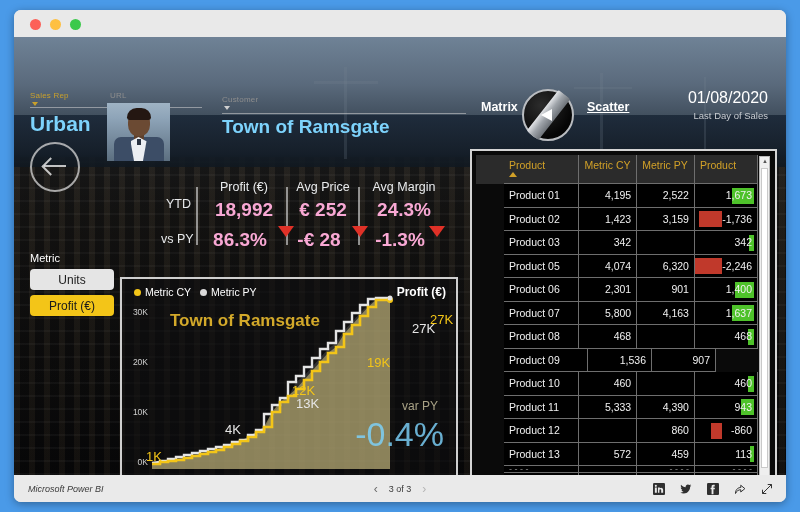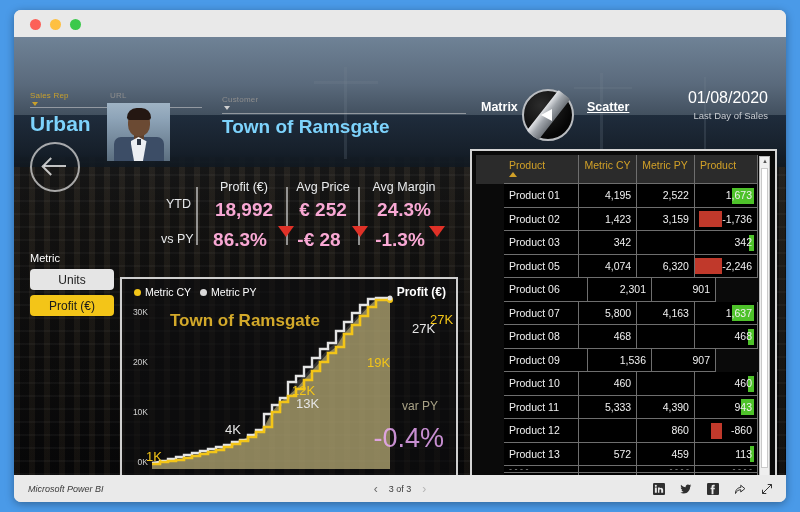--- a/index.html
+++ b/index.html
@@ -152,21 +152,21 @@
   .legend{position:absolute;left:12px;top:7px;display:flex;align-items:center;gap:4px;}
   .legend .sw{width:7px;height:7px;border-radius:50%;}
   .legend span{font-size:10.5px;color:#ffffff;}
   .chart-title-r{position:absolute;right:10px;top:6px;color:#fff;font-weight:bold;font-size:12px;}
   .chart-watermark{
     position:absolute;left:48px;top:32px;color:#d3a92a;font-weight:bold;font-size:17px;
   }
   .yaxlbl{position:absolute;color:#cfcfcf;font-size:8.5px;text-align:right;width:22px;}
   .xaxlbl{position:absolute;color:#e4e4e4;font-size:9.5px;text-align:center;width:64px;}
   .varpy{position:absolute;right:18px;top:120px;color:#cfc7a4;font-size:12px;opacity:.8;}
-  .varpct{position:absolute;right:12px;top:144px;color:#f0abfc;font-size:27px;opacity:.82;}
+  .varpct{position:absolute;right:12px;top:136px;color:#7dd3fc;font-size:34px;opacity:.82;}
   .dlab{position:absolute;font-size:13px;font-weight:normal;}
   .dlab.cy{color:#f3c518;}
   .dlab.py{color:#e6e6e6;}
 
   
   .matrix{
     position:absolute;left:456px;top:112px;width:307px;height:344px;
     border:2px solid #d4d4d4;background:#0a0a0a;box-sizing:border-box;
   }
   .mtable{position:absolute;left:4px;top:4px;width:282px;}
@@ -394,20 +394,24 @@
                 <div class="mcell c3">6,320</div>
                 <div class="mcell c4">
                   <div class="bar neg" style="right: 35px; width: 30px;"></div>
                   <span class="vtxt" style="margin-right: 0px;">-2,246</span>
                 </div>
               </div>
               <div class="mrow">
                 <div class="mcell c1">Product 06</div>
                 <div class="mcell c2">2,301</div>
                 <div class="mcell c3">901</div>
+                <div class="mcell c4">
+                  <div class="bar pos" style="right: 3px; width: 19px;"></div>
+                  <span class="vtxt">1,400</span>
+                </div>
               </div>
               <div class="mrow">
                 <div class="mcell c1">Product 07</div>
                 <div class="mcell c2">5,800</div>
                 <div class="mcell c3">4,163</div>
                 <div class="mcell c4">
                   <div class="bar pos" style="right: 3px; width: 22px;"></div>
                   <span class="vtxt">1,637</span>
                 </div>
               </div>

